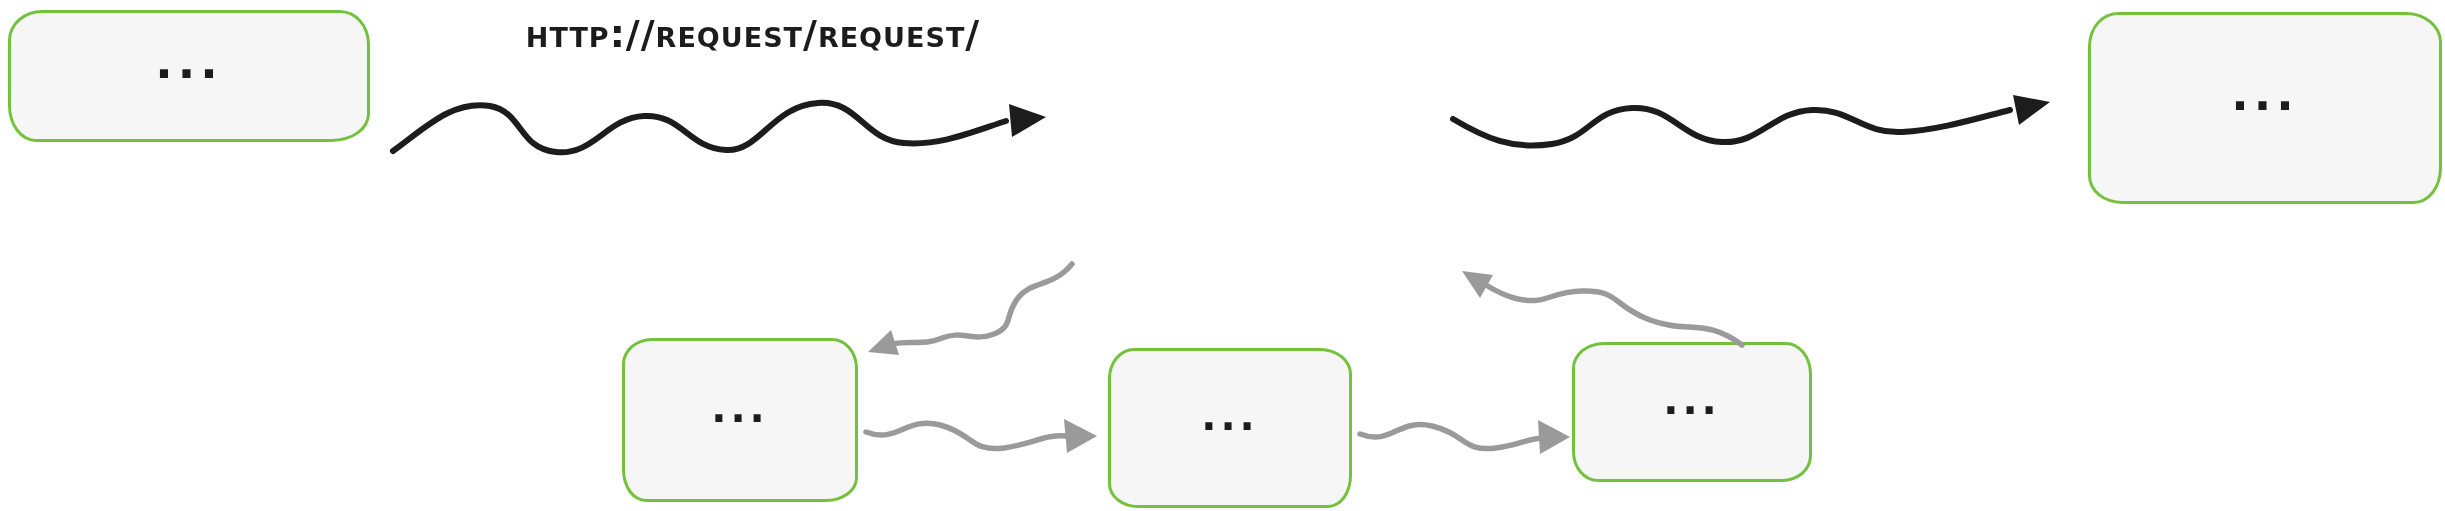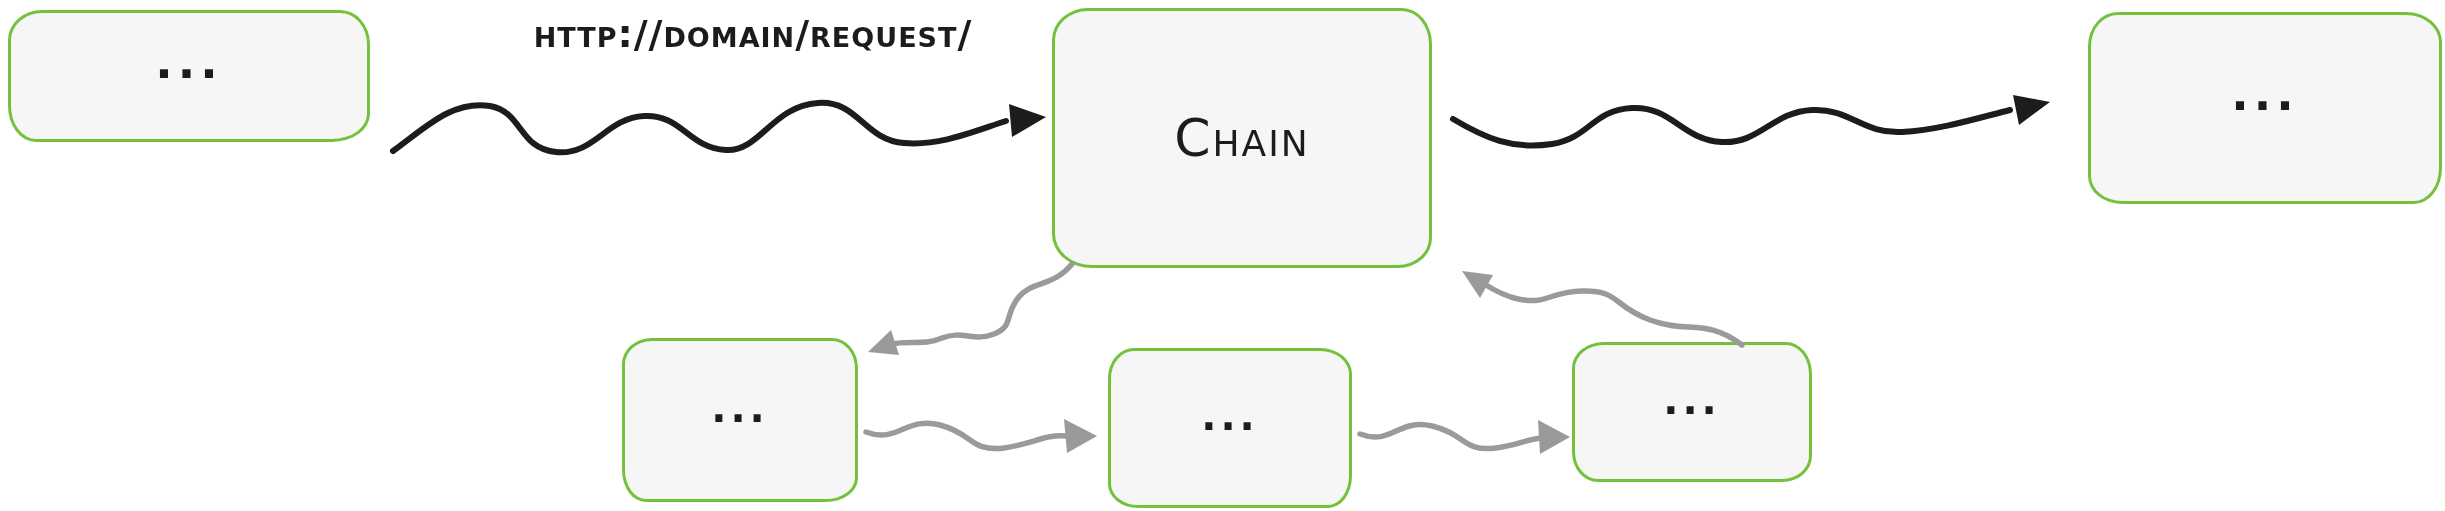--- a/index.html
+++ b/index.html
@@ -151,35 +151,32 @@
         C 1548 292, 1548 305, 1518 299
         C 1504 296, 1494 290, 1486 285"></path>
       <polygon class="gray-head" points="1462,271 1493,275 1480,298"></polygon>
     </g>
   </svg>
 
   <div class="node" id="node-source">
     <span class="dots">...</span>
   </div>
 
-  <div class="node" id="node-chain">
-    <span class="chain-title">Chain</span>
-  </div>
 
   <div class="node" id="node-target">
     <span class="dots">...</span>
   </div>
 
   <div class="node" id="node-handler1">
     <span class="dots-small">...</span>
   </div>
 
   <div class="node" id="node-handler2">
     <span class="dots-small">...</span>
   </div>
 
   <div class="node" id="node-handler3">
     <span class="dots-small">...</span>
   </div>
 
-  <div class="url-label">http://domain/request/</div>
+  <div class="url-label">http://request/request/</div>
 
 </div>
 
 </body></html>

